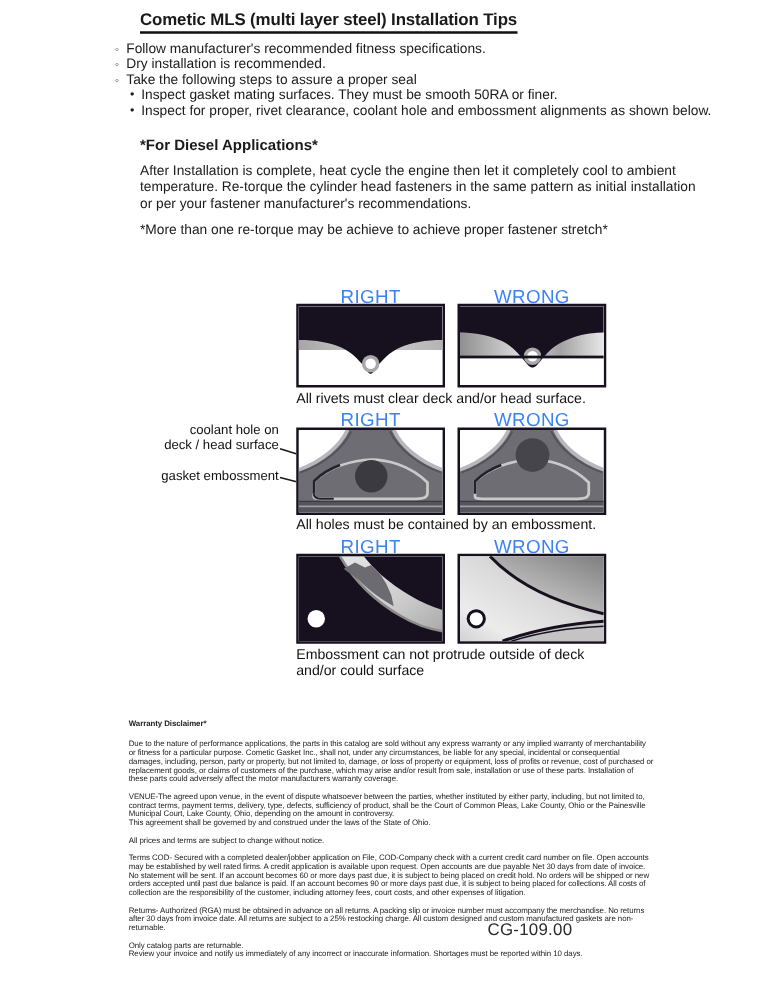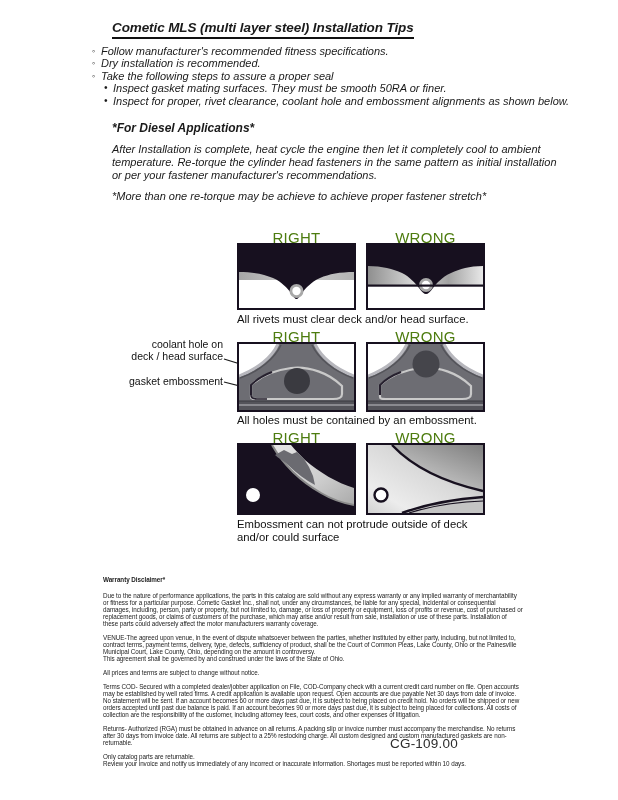--- a/index.html
+++ b/index.html
@@ -6,34 +6,34 @@
   .page {
     position:relative;
     width:618px; height:800px;
     margin:0 auto;
     background:#ffffff;
     font-family:"Liberation Sans", sans-serif;
     color:#1a1a1a;
     overflow:hidden;
   }
   
-  .headblock { position:absolute; top:20px; left:0; width:588px;font-style:italic; }
+  .headblock { position:absolute; top:8px; left:0; width:588px; }
   .title { margin:0 0 0 112px; font-size:13.5px; font-weight:bold; letter-spacing:-0.1px; }
   .title .underline { display:inline-block; border-bottom:2px solid #111; padding-bottom:2px; }
   .bullets { margin:6px 0 0 92px; padding:0; list-style:none; font-size:11px; line-height:12.4px; }
   .bullets li { display:flex; }
   .bullets .marker { width:9px; flex:0 0 9px; font-size:9px; line-height:12.4px; }
   .bullets li.sub { margin-left:12px; }
   .bullets li.sub .marker { font-size:10px; }
   .diesel-heading { margin:14px 0 0 112px; font-size:12px; font-weight:bold; }
   .para { margin:8px 0 0 112px; font-size:11px; line-height:13px; }
   .para div { white-space:nowrap; }
   
   .diagrams { position:absolute; top:225px; left:0; width:618px; height:331px; }
-  .dg-label { position:absolute; width:119px; text-align:center; font-size:15px; letter-spacing:0.3px; color:#4d7c0f; }
+  .dg-label { position:absolute; width:119px; text-align:center; font-size:15px; letter-spacing:0.3px; color:#3b82f6; }
   .panel { position:absolute; width:115px; border:2px solid #17101f; line-height:0; background:#fff; }
   .caption { position:absolute; left:237px; font-size:11.3px; line-height:13px; color:#111; }
   .annotation { position:absolute; left:0; width:223px; text-align:right; font-size:10.5px; line-height:11.5px; color:#111; }
   .leaders { position:absolute; top:0; left:0; }
   
   .warranty { position:absolute; top:576px; left:103px; width:420px; font-size:6.3px; line-height:7px; letter-spacing:-0.05px; color:#222; }
   .warranty .wp { margin:0 0 7px 0; }
   .warranty .wh { font-weight:bold; margin:0 0 9px 0; }
   .footer-code { position:absolute; top:736px; left:390px; font-size:13.5px; letter-spacing:0.2px; color:#2b2b2b; }
 </style>

